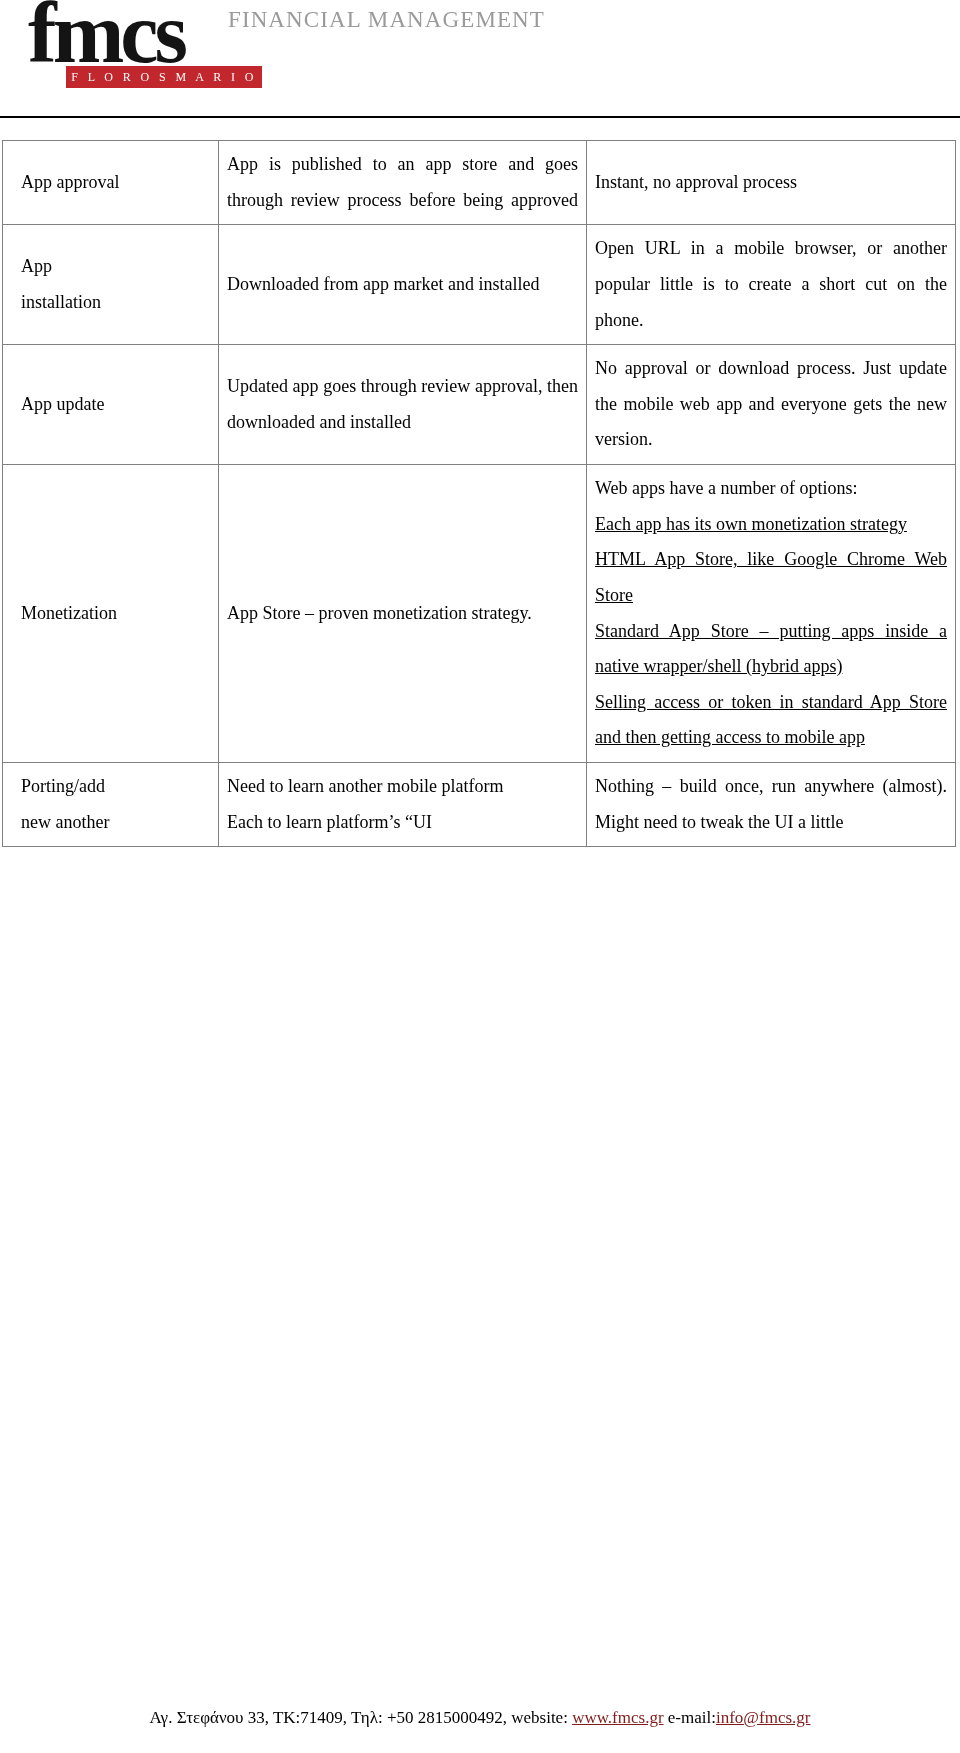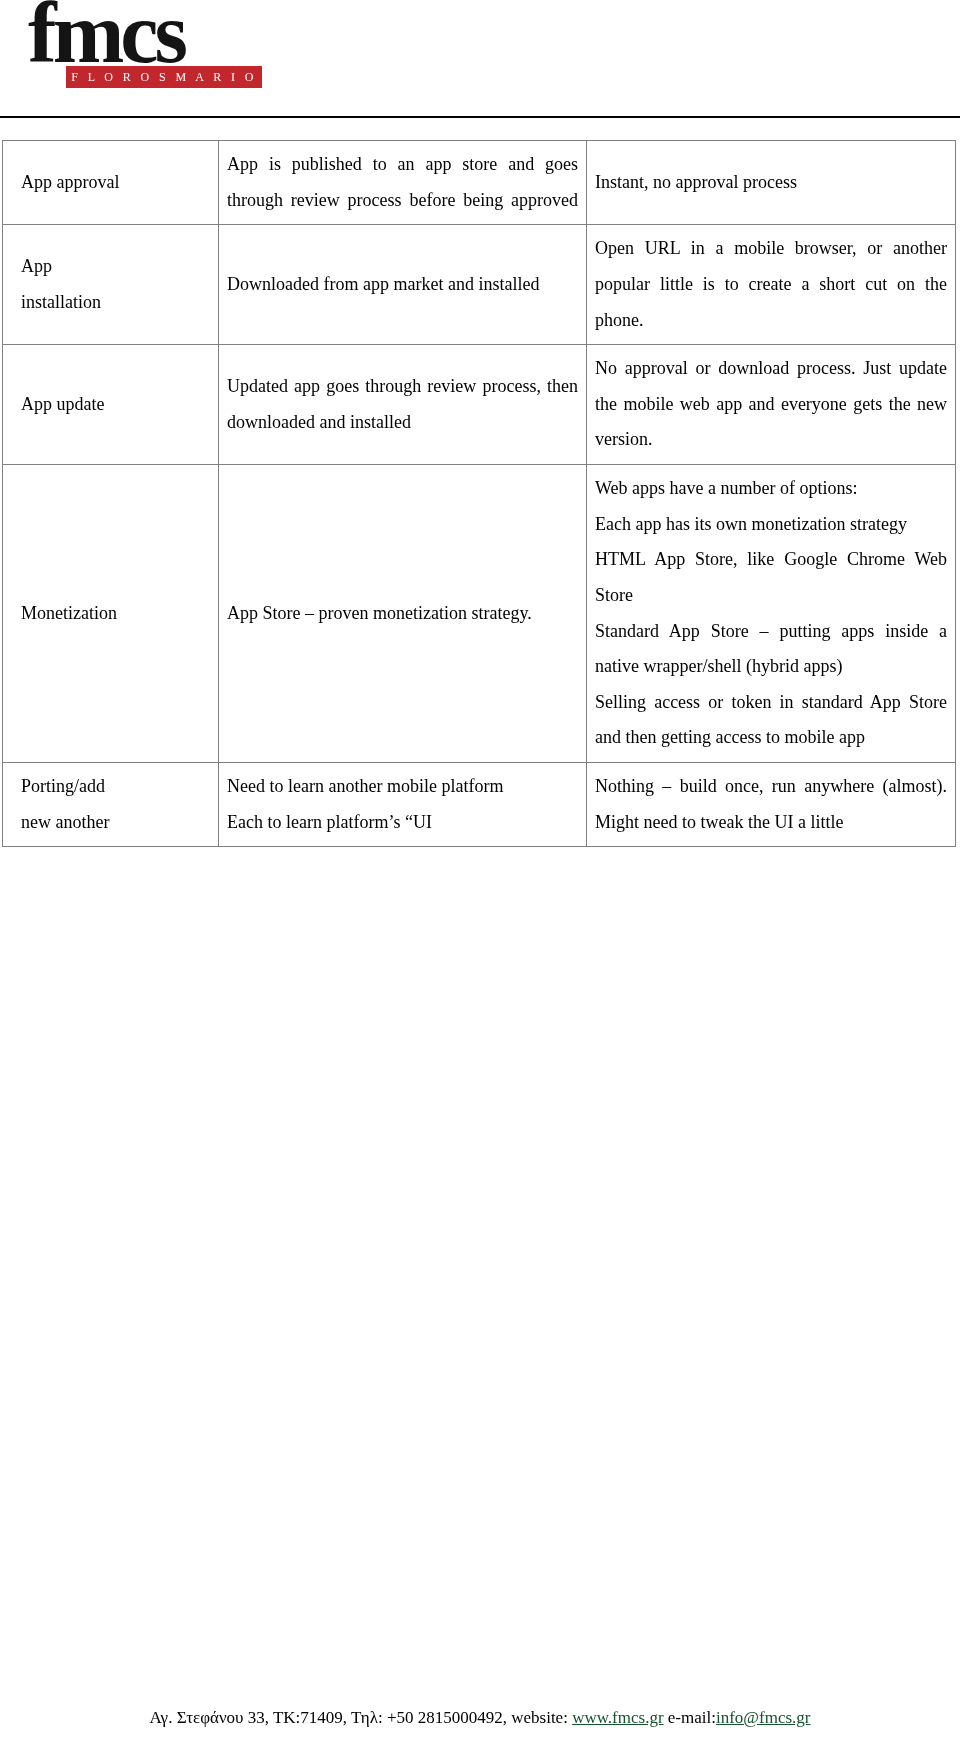--- a/index.html
+++ b/index.html
@@ -123,48 +123,50 @@
     text-align: justify;
     text-align-last: justify;
   }
   .just-left {
     text-align: justify;
     text-align-last: left;
   }
   .bullet-line {
     text-align: justify;
     text-align-last: left;
+    text-decoration: underline;
   }
 
   
   .page-footer {
     position: absolute;
     left: 0;
     top: 1706px;
     width: 960px;
     text-align: center;
     font-size: 17px;
     line-height: 1.4;
   }
   .page-footer .link {
-    color: #14532d;
+    color: #7f1d1d;
     text-decoration: underline;
   }
 </style>
 </head>
 <body>
 
 <div class="page-header">
   <div class="logo-block">
     <div class="logo-word">fmcs</div>
     <div class="logo-bar">
       <div class="logo-bar-text">F L O R O S   M A R I O S</div>
     </div>
   </div>
   <div class="logo-tagline">
+    <div>FINANCIAL MANAGEMENT</div>
   </div>
   <div class="header-rule"></div>
 </div>
 
 <table class="cmp-table">
   <colgroup>
     <col class="col-label">
     <col class="col-native">
     <col class="col-web">
   </colgroup>
@@ -189,21 +191,21 @@
         <div class="just-left">Downloaded from app market and installed</div>
       </td>
       <td class="body-cell top">
         <div class="just-left">Open URL in a mobile browser, or another popular little is to create a short cut on the phone.</div>
       </td>
     </tr>
 
     <tr>
       <td class="label-cell">App update</td>
       <td class="body-cell">
-        <div class="just-left">Updated app goes through review process, then downloaded and installed</div>
+        <div class="just-left">Updated app goes through review approval, then downloaded and installed</div>
       </td>
       <td class="body-cell top">
         <div class="just-left">No approval or download process. Just update the mobile web app and everyone gets the new version.</div>
       </td>
     </tr>
 
     <tr>
       <td class="label-cell">Monetization</td>
       <td class="body-cell">
         <div class="just-left">App Store – proven monetization strategy.</div>

